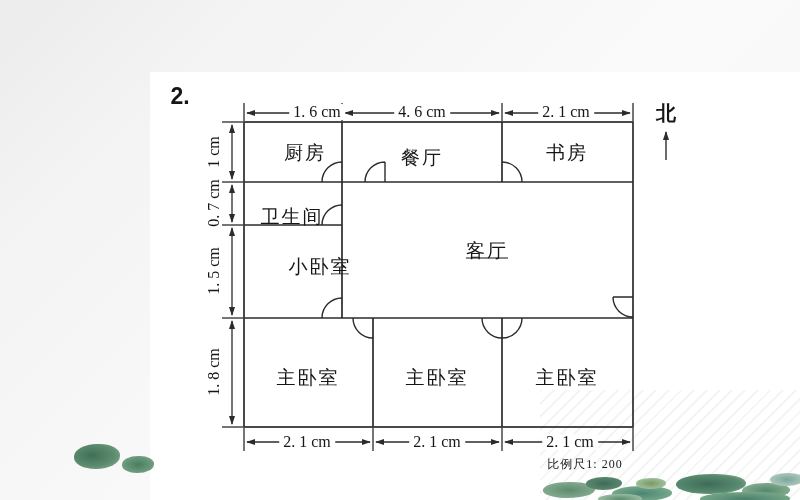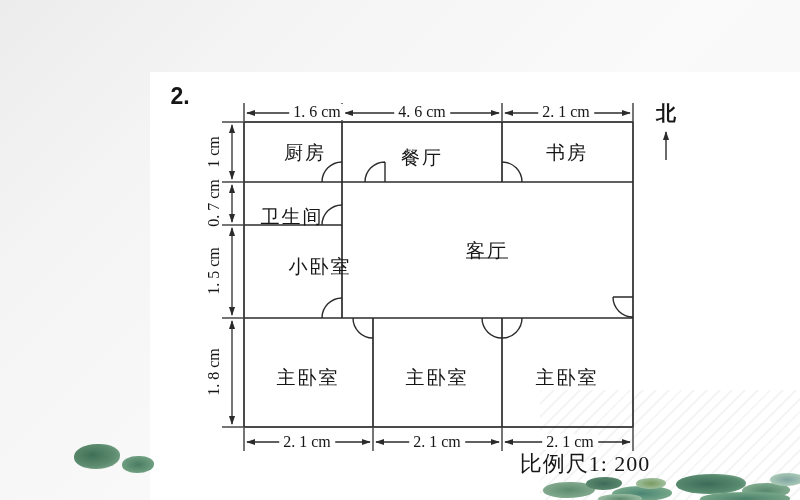--- a/index.html
+++ b/index.html
@@ -21,21 +21,21 @@
   svg.plan{position:absolute;left:0;top:0;}
   .lbl{
     position:absolute;transform:translate(-50%,-50%);
     white-space:nowrap;line-height:1;color:#161616;
   }
   .room{font-size:19px;letter-spacing:2px;}
   .dim{font-size:16px;background:#fff;padding:0 4px;}
   .dim-v{transform:translate(-50%,-50%) rotate(-90deg);background:#fff;padding:0 3px;}
   .item-no{font-size:23px;font-weight:bold;font-family:"Liberation Sans","DejaVu Sans",sans-serif;}
   .north{font-size:20px;font-weight:bold;}
-  .scale{font-size:22px;letter-spacing:1px;}
+  .scale{font-size:12px;letter-spacing:1px;}
   .leaf{position:absolute;border-radius:50% 44% 52% 46%;filter:blur(.5px);}
 </style>
 </head>
 <body>
 
 <div class="panel"></div>
 <div class="texture"></div>
 
 <svg class="plan" width="800" height="500" viewBox="0 0 800 500">
   <defs>

